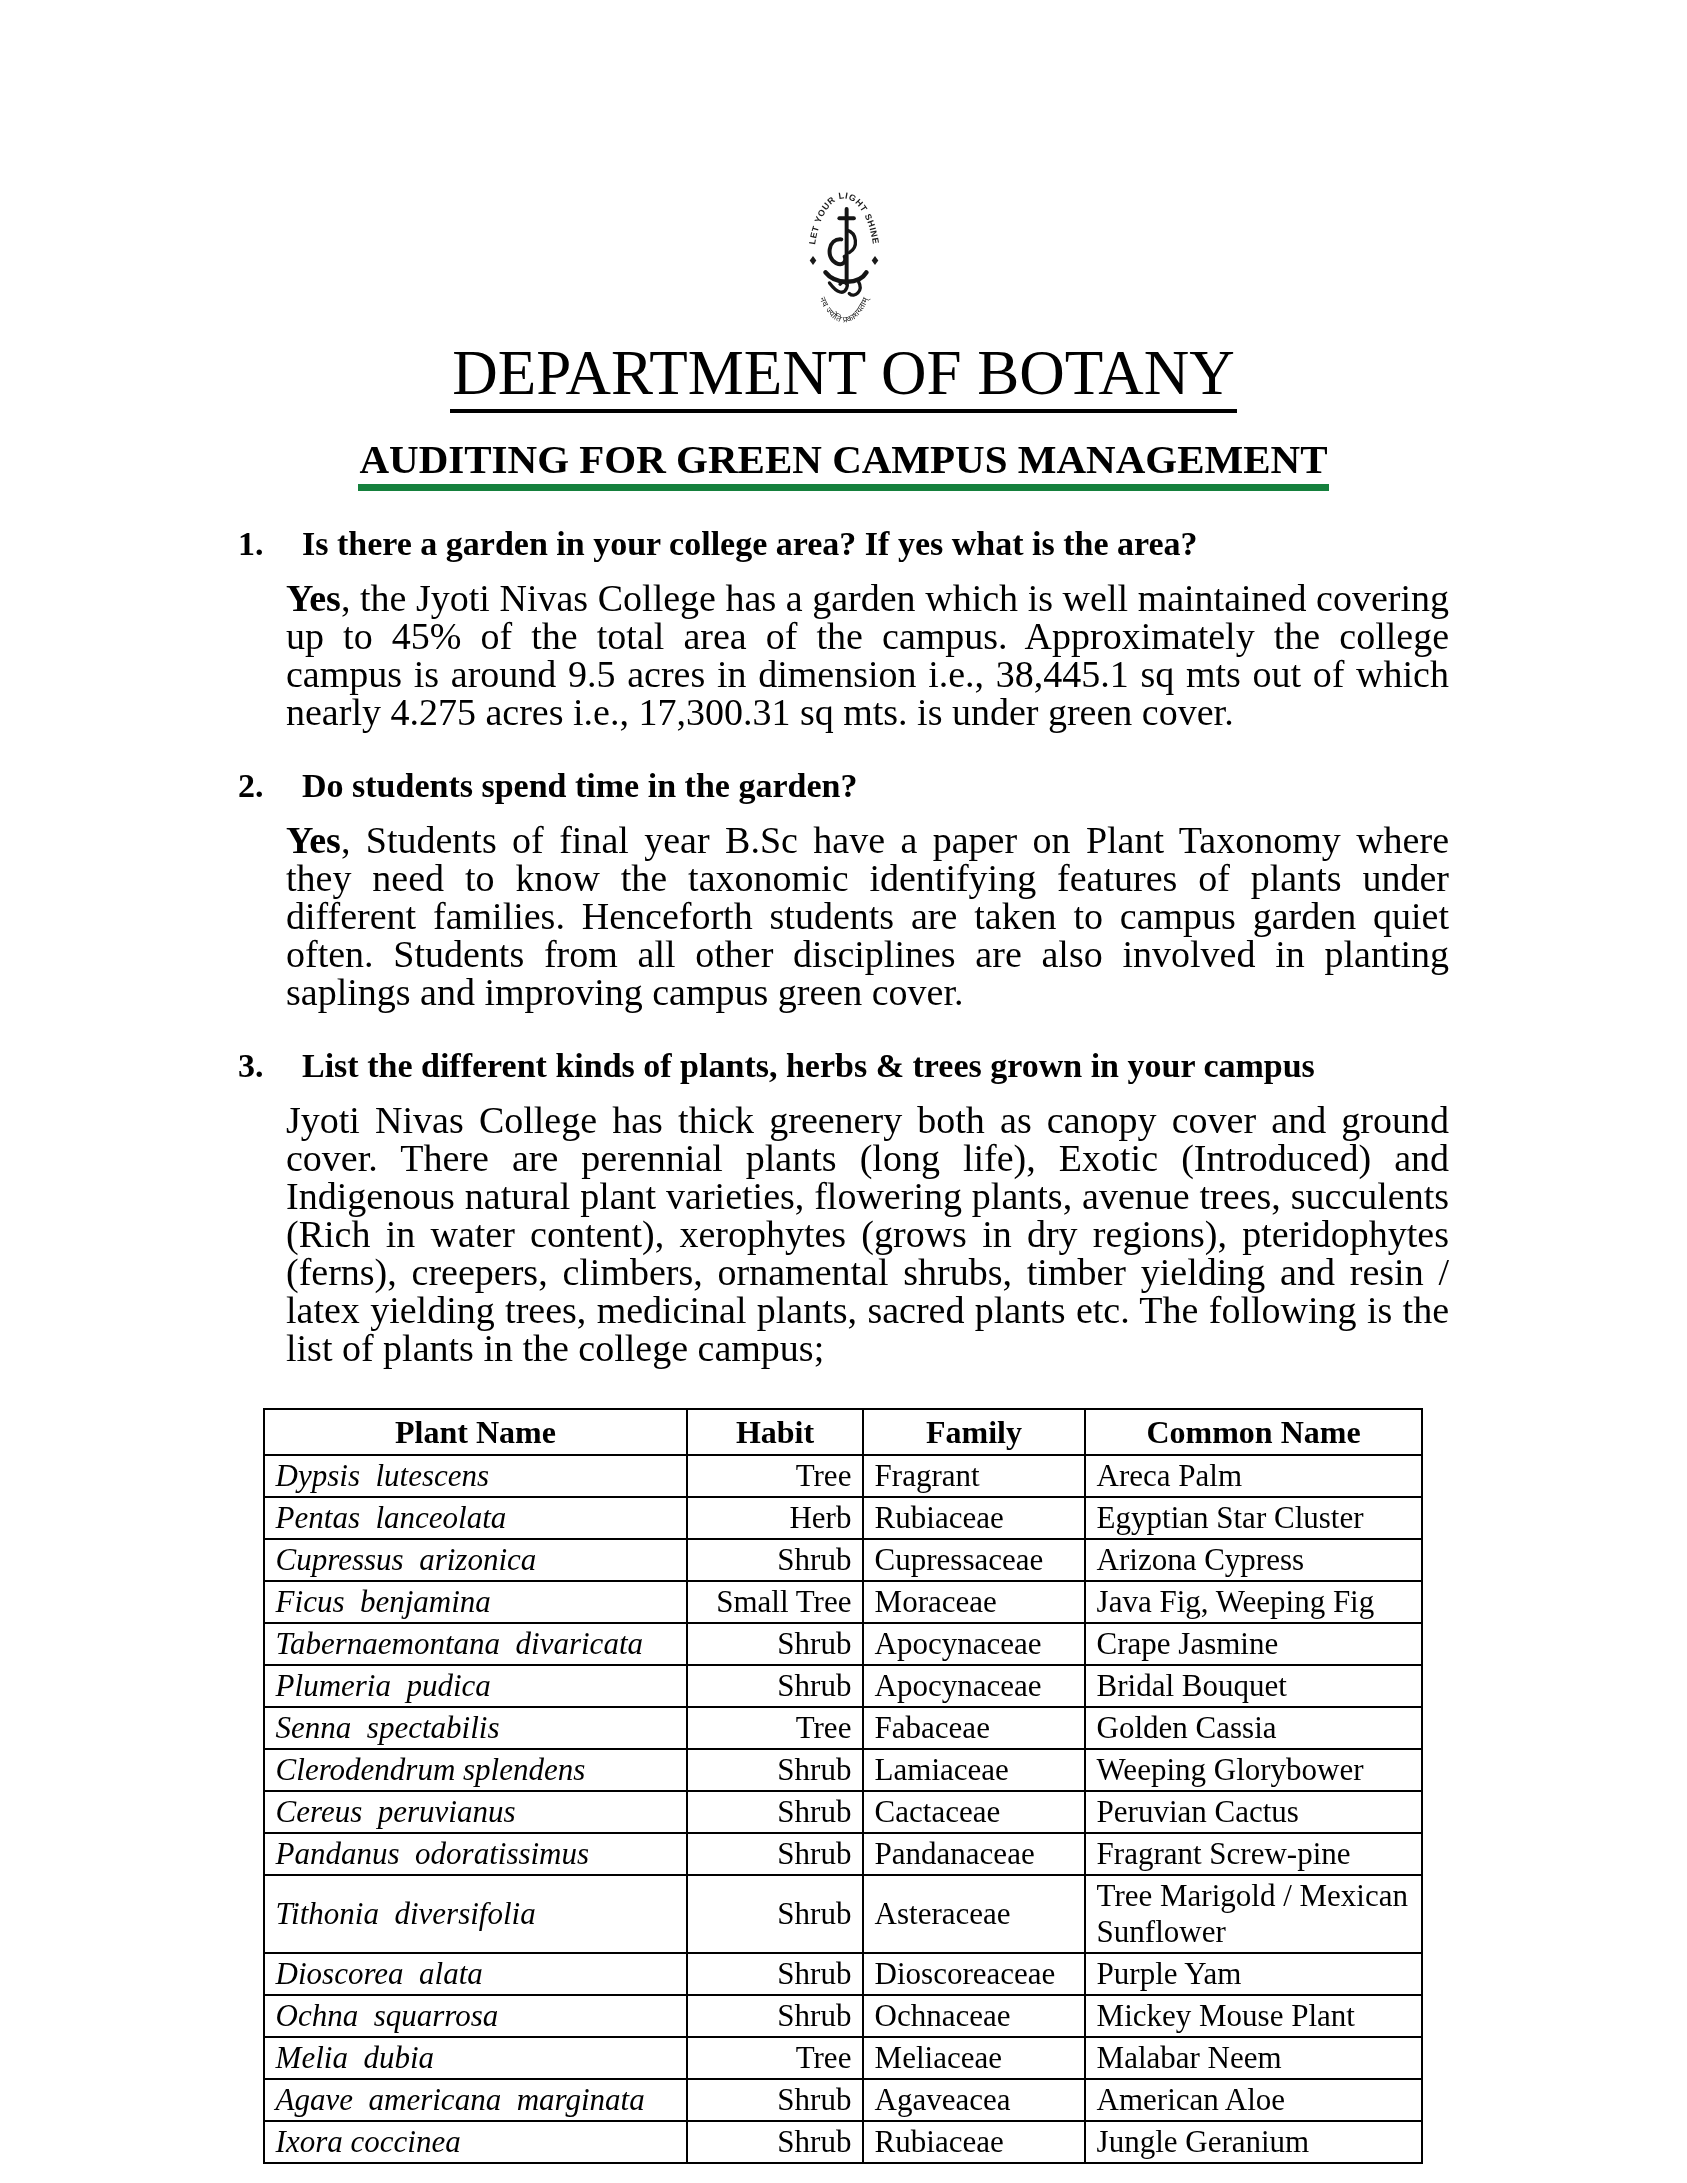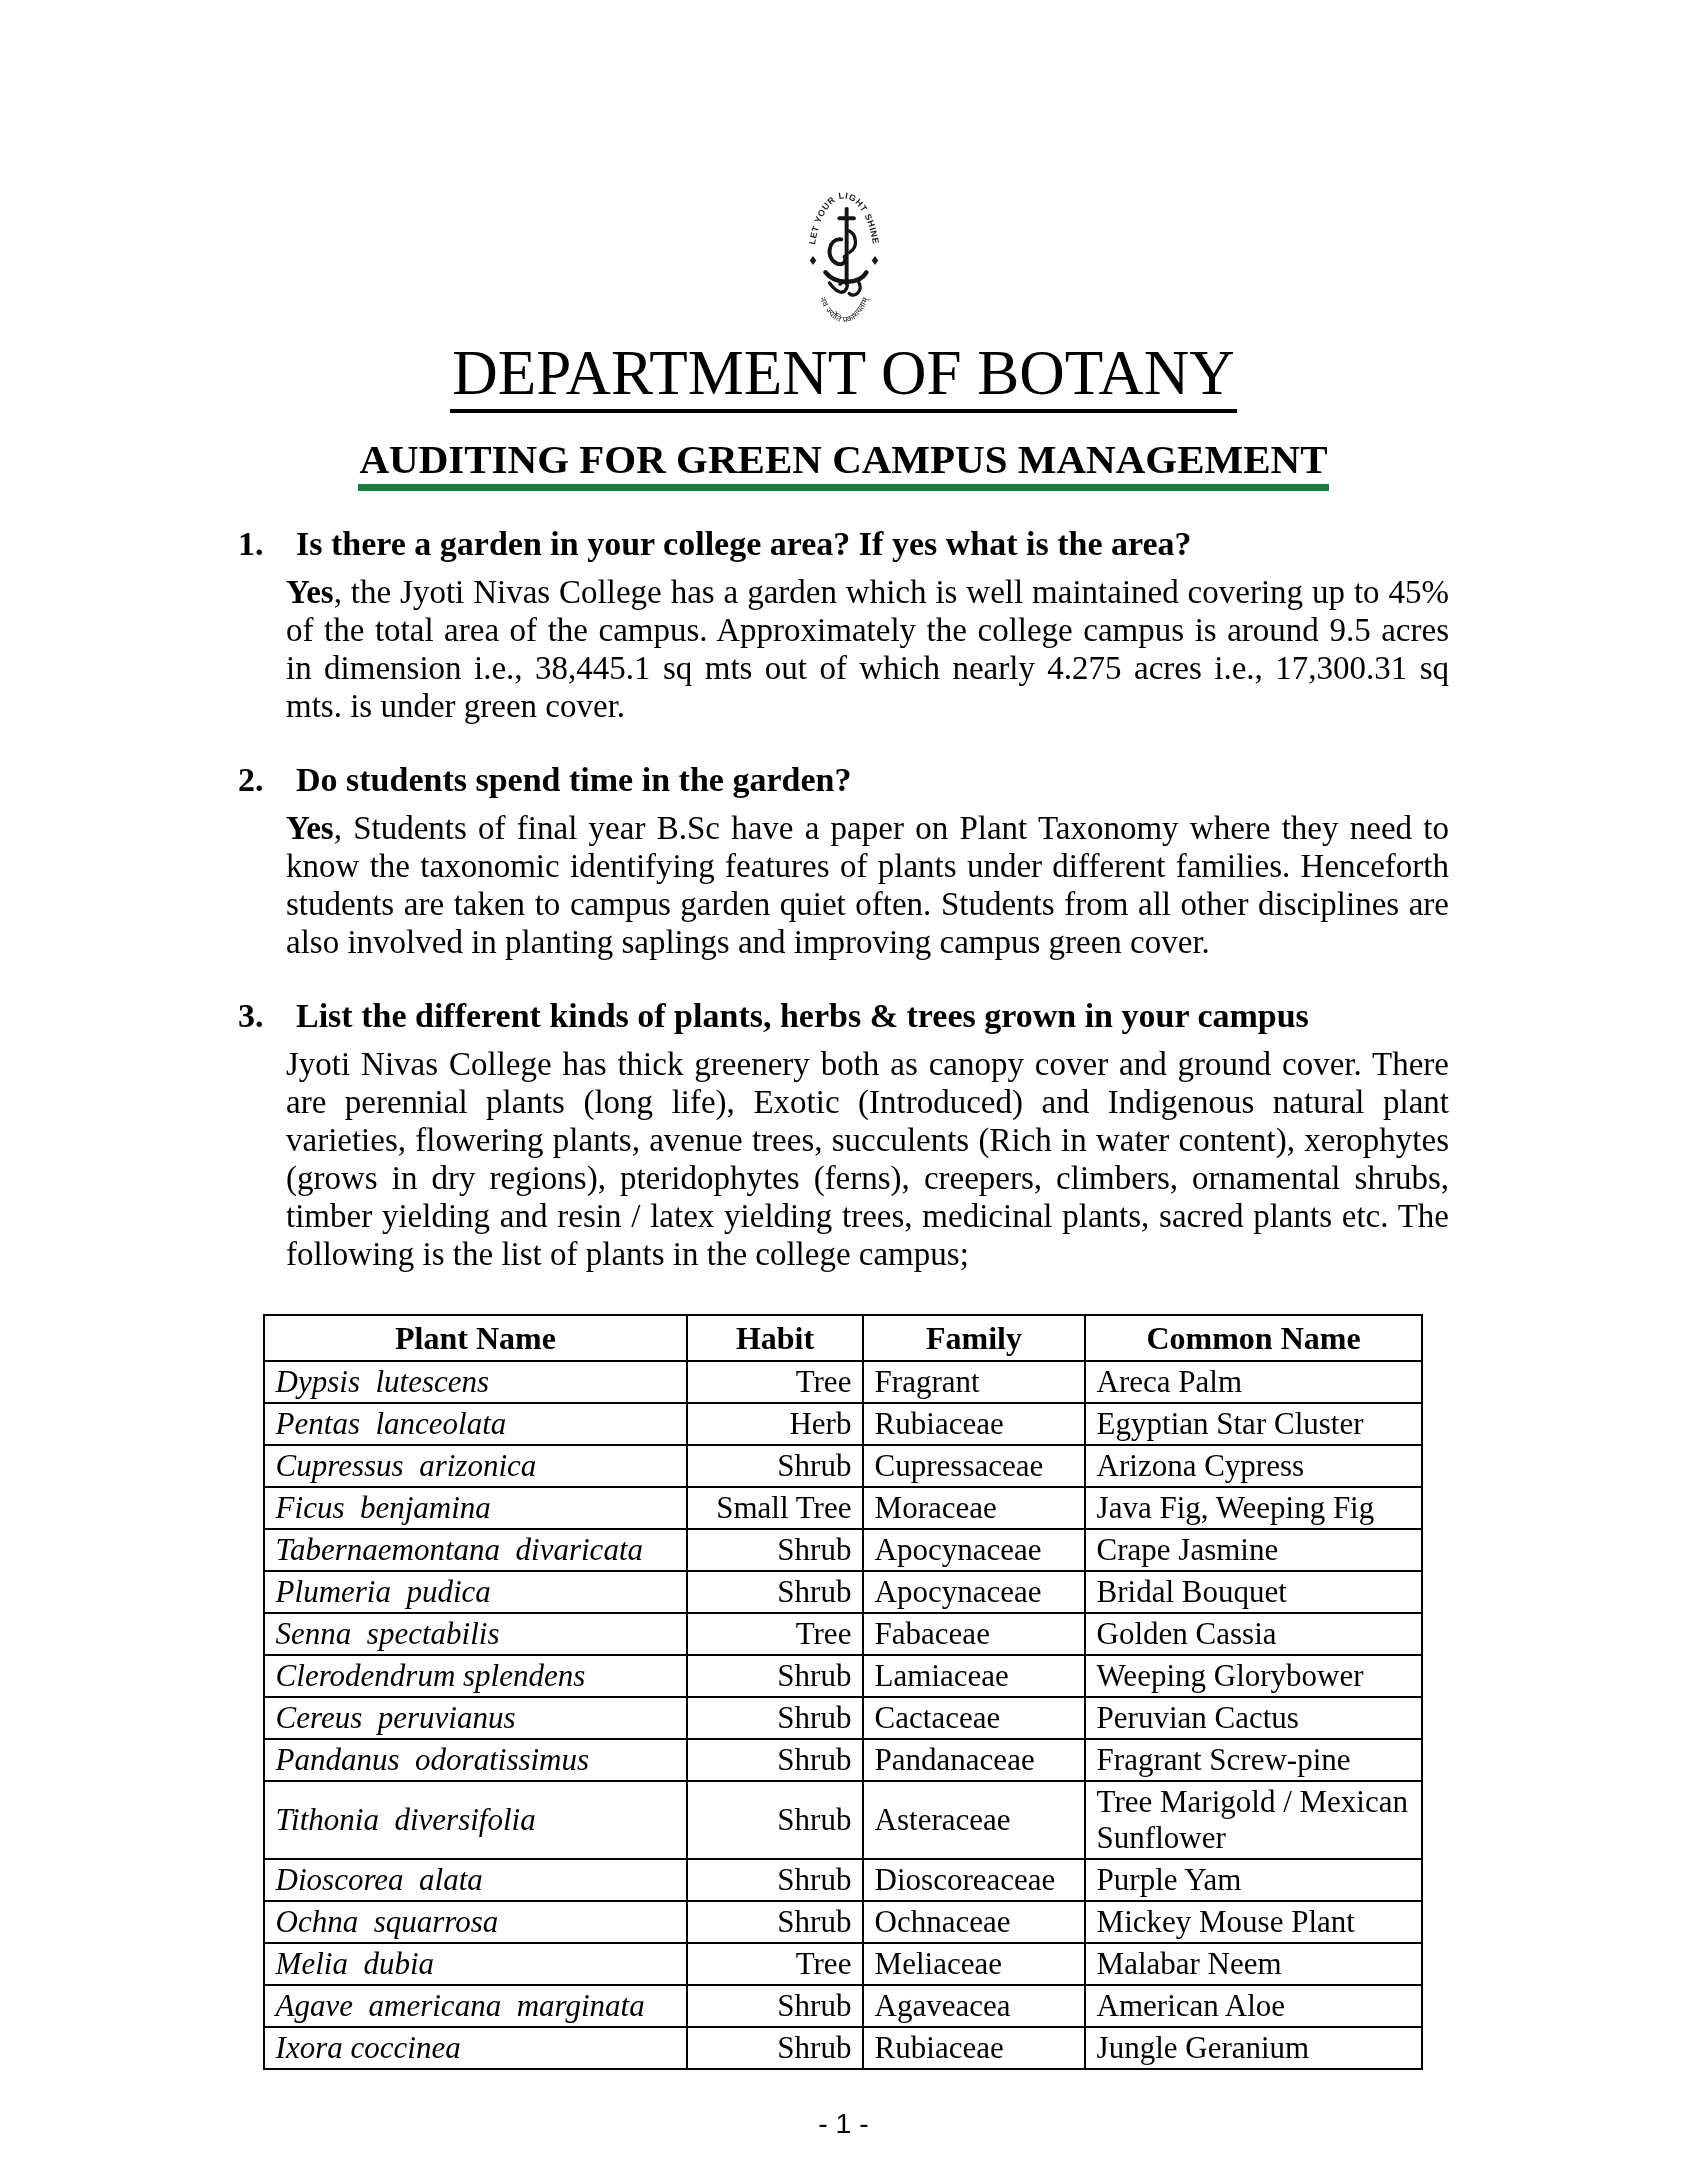--- a/index.html
+++ b/index.html
@@ -35,25 +35,25 @@
   }
   
   .questions{margin-top:34px;}
   .question{position:relative;margin-bottom:36px;}
   .q-number{
     position:absolute;left:0;top:0;
     font-weight:bold;font-size:34px;line-height:38px;
   }
   .q-content{margin-left:48px;}
   .q-heading{
-    font-weight:bold;font-size:34px;line-height:38px;margin:10px;
+    font-weight:bold;font-size:34px;line-height:38px;margin:16px;
   }
   .q-answer{
     margin:2.6px 0 0 0;
-    font-size:33px;line-height:38px;
+    font-size:38px;line-height:38px;
     text-align:justify;
   }
   .q-answer b{font-weight:bold;}
   
   .plants-table{
     border-collapse:collapse;
     margin:41px 0 0 25px;
     width:1159px;
     table-layout:fixed;
   }

